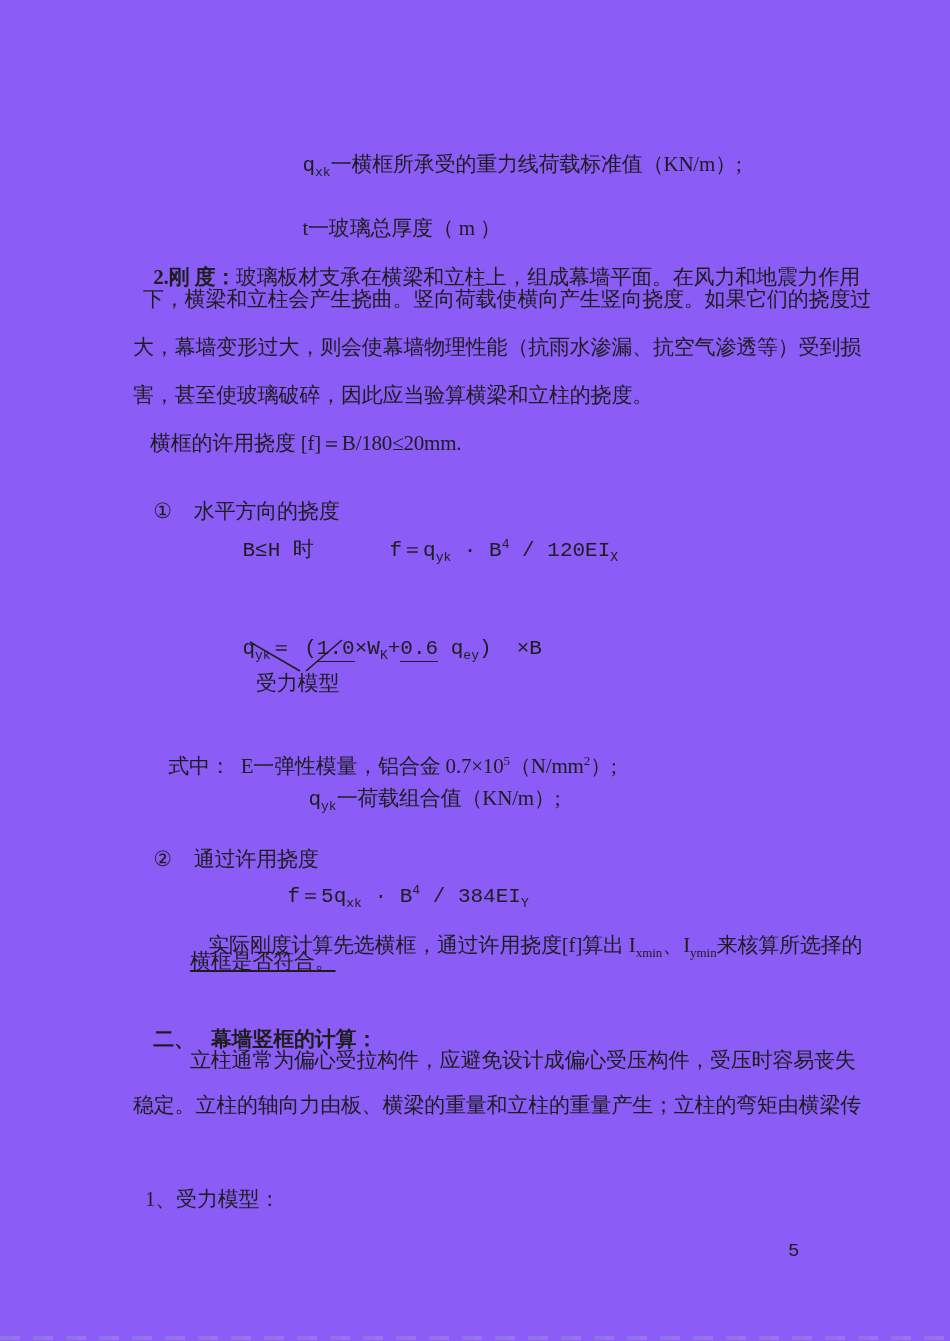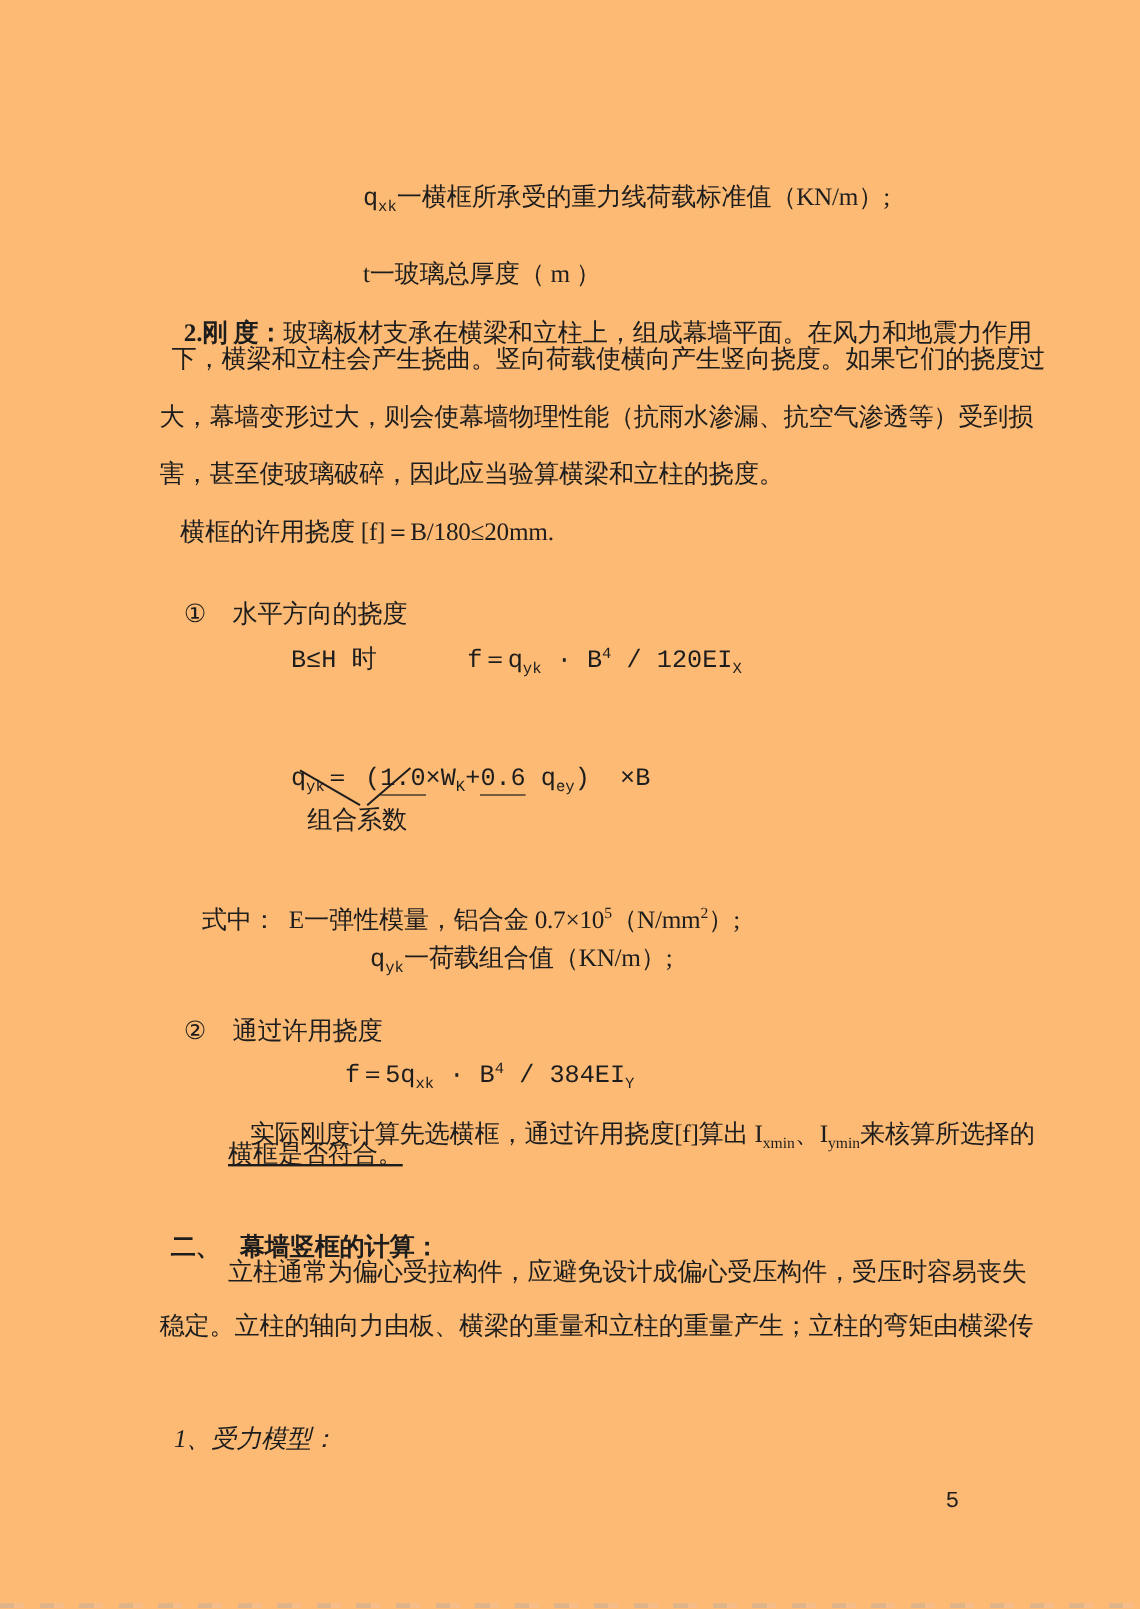--- a/index.html
+++ b/index.html
@@ -28,21 +28,21 @@
     background:repeating-linear-gradient(90deg,
       rgba(150,170,190,0.30) 0px 12px,
       rgba(220,200,215,0.22) 12px 20px,
       rgba(255,255,255,0) 20px 33px);
   }
   svg.pointer{position:absolute;overflow:visible;}
 </style>
 </head>
 <body>
 
-<div class="page" style="background: #fdba74; color: rgb(29, 29, 29);">
+<div class="page" style="background: #8b5cf6; color: rgb(29, 29, 29);">
 
   <div class="abs fx" style="left:252px;top:128px;">
     <span>q</span><span class="sb">xk</span><span class="cjk-in t">一横框所承受的重力线荷载标准值（KN/m）;</span>
   </div>
   <div class="abs fx" style="left:252px;top:192px;">
     <span class="cjk-in t">t一玻璃总厚度（ m ）</span>
   </div>
 
   <div class="abs t" style="left:133px;top:238px;">
     <span class="b">2.刚 度：</span><span>玻璃板材支承在横梁和立柱上，组成幕墙平面。在风力和地震力作用</span>
@@ -63,21 +63,21 @@
 
 
   <div class="abs fx" style="left:192px;top:610px;">
     <span>q</span><span class="sb">yk</span><span>＝ (</span><span class="u">1.0</span><span>×W</span><span class="sb">K</span><span>+</span><span class="u">0.6</span><span> q</span><span class="sb">ey</span><span>)  ×B</span>
   </div>
 
   <svg class="pointer" style="left:230px;top:637px;" width="180" height="50" viewBox="0 0 180 50">
     <line x1="20" y1="5" x2="70" y2="34" stroke="#1d1d1d" stroke-width="1.6"></line>
     <line x1="112" y1="3" x2="76" y2="34" stroke="#1d1d1d" stroke-width="1.6"></line>
   </svg>
-  <div class="abs t" style="left:256px;top:670px;">组合系数</div>
+  <div class="abs t" style="left:256px;top:670px;">受力模型</div>
 
   <div class="abs t" style="left:148px;top:722px;">
     <span>式中：  E一弹性模量，铝合金 0.7×10</span><span class="sp">5</span><span>（N/mm</span><span class="sp">2</span><span>）;</span>
   </div>
   <div class="abs fx" style="left:258px;top:762px;">
     <span>q</span><span class="sb">yk</span><span class="cjk-in t">一荷载组合值（KN/m）;</span>
   </div>
 
   <div class="abs t" style="left:133px;top:820px;">
     <span>②</span><span class="marker-gap"></span><span>通过许用挠度</span>
@@ -85,26 +85,26 @@
 
   <div class="abs fx" style="left:237px;top:858px;">
     <span>f＝5q</span><span class="sb">xk</span><span> · B</span><span class="sp">4</span><span> / 384EI</span><span class="sb">Y</span>
   </div>
 
   <div class="abs t" style="left:188px;top:906px;">
     <span>实际刚度计算先选横框，通过许用挠度[f]算出 I</span><span class="sb">xmin</span><span>、I</span><span class="sb">ymin</span><span>来核算所选择的</span>
   </div>
   <div class="abs t" style="left:190px;top:948px;text-decoration:underline;">横框是否符合。</div>
 
-  <div class="abs t b" style="left:122px;top:1000px;">
+  <div class="abs t b" style="left:133px;top:1000px;">
     <span>二、</span><span class="h2-gap"></span><span>幕墙竖框的计算：</span>
   </div>
 
   <div class="abs t" style="left:190px;top:1047px;">立柱通常为偏心受拉构件，应避免设计成偏心受压构件，受压时容易丧失</div>
   <div class="abs t" style="left:133px;top:1092px;">稳定。立柱的轴向力由板、横梁的重量和立柱的重量产生；立柱的弯矩由横梁传</div>
 
-  <div class="abs t" style="left:145px;top:1186px;font-style:italic;">1、受力模型：</div>
+  <div class="abs t" style="left:145px;top:1186px;">1、受力模型：</div>
 
   <div class="abs pageno" style="left:788px;top:1240px;">5</div>
 
   <div class="bottom-strip"></div>
 
 </div>
 
 </body></html>

